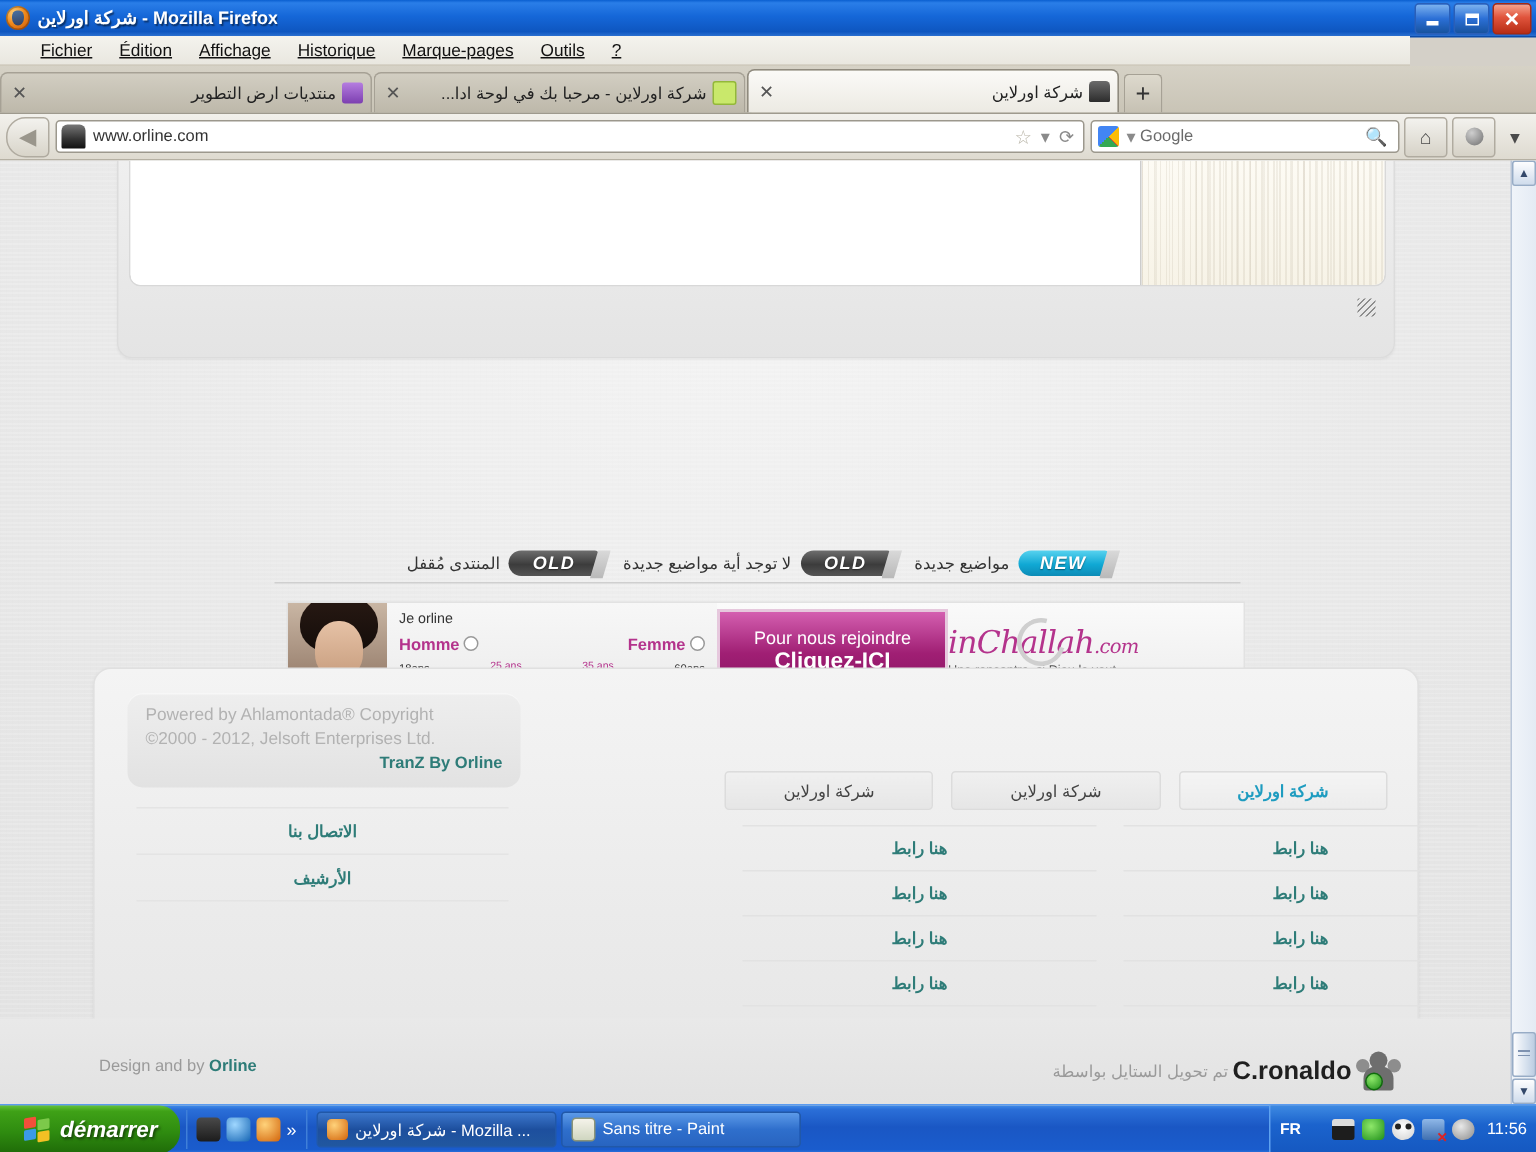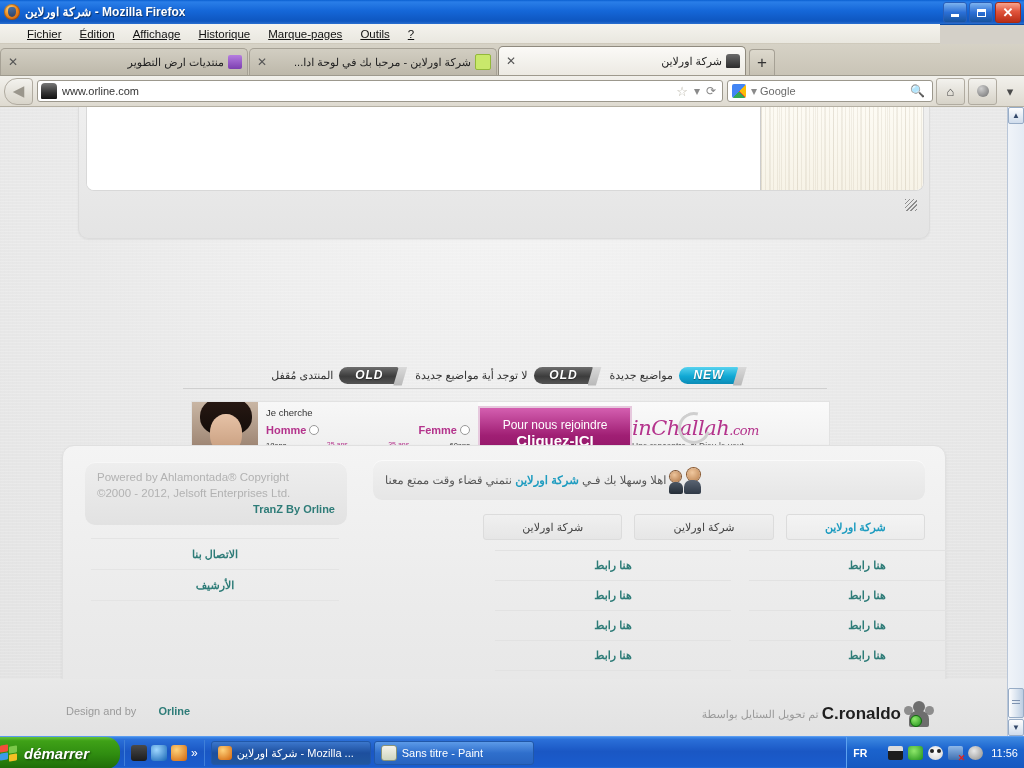--- a/index.html
+++ b/index.html
@@ -414,21 +414,21 @@
   .lg-cell a{font-size:11px;font-weight:bold;color:#2e7c78;text-decoration:none;direction:rtl;}
 
   
   .botbar{
     position:absolute;left:0;top:572px;width:1007px;height:57px;
     background:linear-gradient(180deg,#e9e9e9,#e2e2e2);
   }
   .design{
     position:absolute;left:66px;top:598px;font-size:11px;color:#9a9a9a;
   }
-  .design b{color:#2e7c78;margin-left:19px;}
+  .design b{color:#2e7c78;}
   .cronaldo{
     position:absolute;right:90px;top:594px;display:flex;align-items:center;
     direction:rtl;gap:3px;
   }
   .cr-text{font-size:11px;color:#9a9a9a;font-weight:normal;direction:rtl;}
   .cr-name{font-size:17px;color:#1f1f1f;font-weight:bold;}
   .cr-av{position:relative;width:30px;height:26px;flex:none;}
   .cr-av .h1{position:absolute;left:9px;top:0;width:12px;height:12px;border-radius:50%;background:#6e6e6e;}
   .cr-av .b1{position:absolute;left:5px;top:10px;width:20px;height:16px;border-radius:8px 8px 2px 2px;background:#6e6e6e;}
   .cr-av .h2{position:absolute;left:0;top:5px;width:9px;height:9px;border-radius:50%;background:#8d8d8d;}
@@ -442,21 +442,21 @@
   .taskbar{
     position:absolute;left:0;top:736px;width:1024px;height:32px;
     background:linear-gradient(180deg,#3f8ae8 0%,#2b6fd8 8%,#1a57c4 45%,#1a5ccd 92%,#2f79e0 100%);
     display:flex;align-items:center;
     border-top:1px solid #5a9bf0;
   }
   .start{
     width:120px;height:32px;flex:none;position:relative;
     background:linear-gradient(180deg,#63c23a 0%,#3fa117 12%,#2f8c10 55%,#1f6b08 100%);
     border-radius:0 14px 14px 0;
-    display:flex;align-items:center;padding-left:0;box-sizing:border-box;
+    display:flex;align-items:center;padding-left:16px;box-sizing:border-box;
   }
   .start-flag{width:18px;height:16px;flex:none;margin-right:6px;position:relative;}
   .start-flag i{position:absolute;width:8px;height:7px;border-radius:1px;}
   .sf1{left:0;top:0;background:#f34f3a;transform:skewY(-10deg);}
   .sf2{left:9px;top:1px;background:#7cc94a;transform:skewY(-10deg);}
   .sf3{left:0;top:8px;background:#3b9ae8;transform:skewY(-10deg);}
   .sf4{left:9px;top:9px;background:#f4c024;transform:skewY(-10deg);}
   .start-text{
     color:#fff;font-size:15px;font-weight:bold;font-style:italic;
     text-shadow:1px 1px 2px rgba(0,0,0,.55);
@@ -594,21 +594,21 @@
       </div>
       <div class="legend-item">
         <span class="badge old">OLD</span>
         <span class="legend-label">المنتدى مُقفل</span>
       </div>
     </div>
 
     <div class="banner">
       <div class="bn-photo"></div>
       <div class="bn-form">
-        <div class="bn-jech">Je cherche</div>
+        <div class="bn-jech">Je orline</div>
         <div class="bn-row">
           <span><span class="bn-pink">Homme</span><span class="bn-radio"></span></span>
           <span><span class="bn-pink">Femme</span><span class="bn-radio"></span></span>
         </div>
         <div class="bn-ages">
           <span>18ans</span>
           <span class="bn-age-pink">25 ans</span>
           <span class="bn-age-pink">35 ans</span>
           <span>60ans</span>
         </div>
@@ -666,27 +666,20 @@
       <div class="leftlinks">
         <div class="ll-row">
           <a href="#">الاتصال بنا</a>
         </div>
         <div class="ll-row">
           <a href="#">الأرشيف</a>
         </div>
         <div class="ll-row" style="height:0"></div>
       </div>
 
-      <div class="welcome">
-        <span class="wc-avatar">
-            <i class="a2"></i>
-            <i class="a2b"></i>
-          </span>
-        <span class="wc-text"><span>اهلا وسهلا بك فـي </span><b>شركة اورلاين</b><span> نتمني قضاء وقت ممتع معنا</span></span>
-      </div>
 
       <div class="tabrow">
         <div class="ptab active">شركة اورلاين</div>
         <div class="ptab">شركة اورلاين</div>
         <div class="ptab">شركة اورلاين</div>
       </div>
 
       <div class="linkgrid">
         <div class="lg-col">
           <div class="lg-cell">

